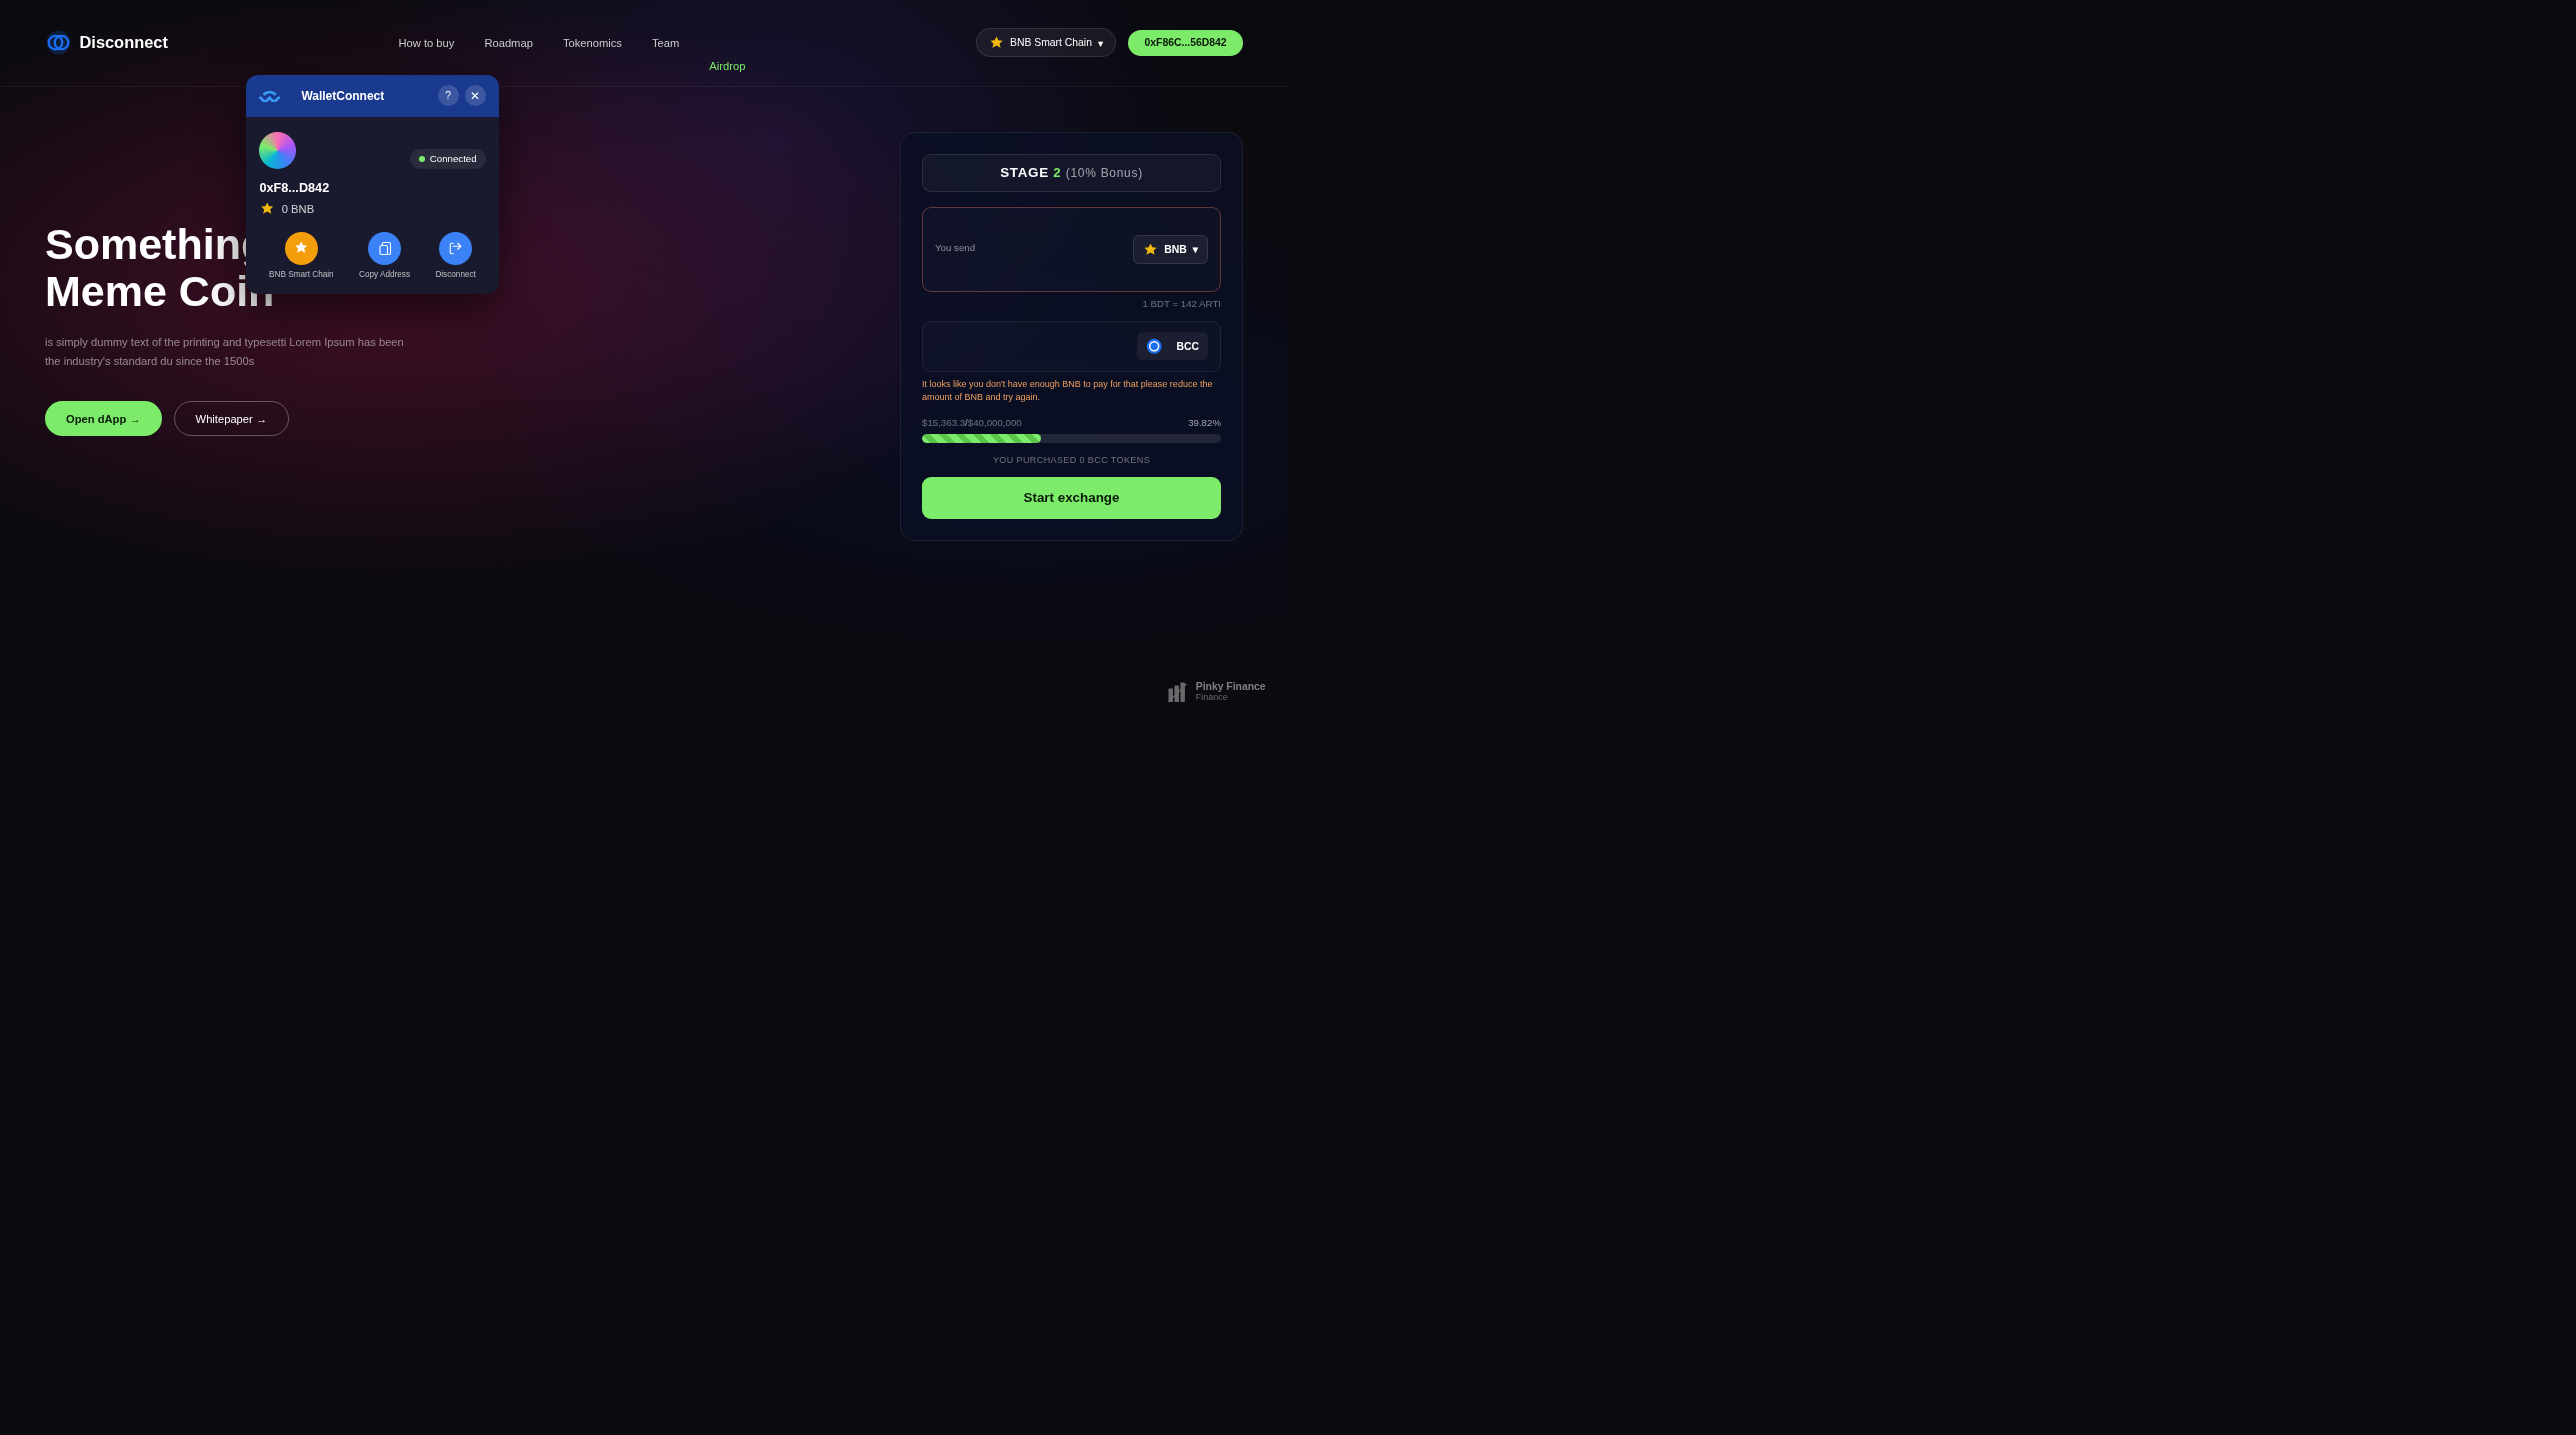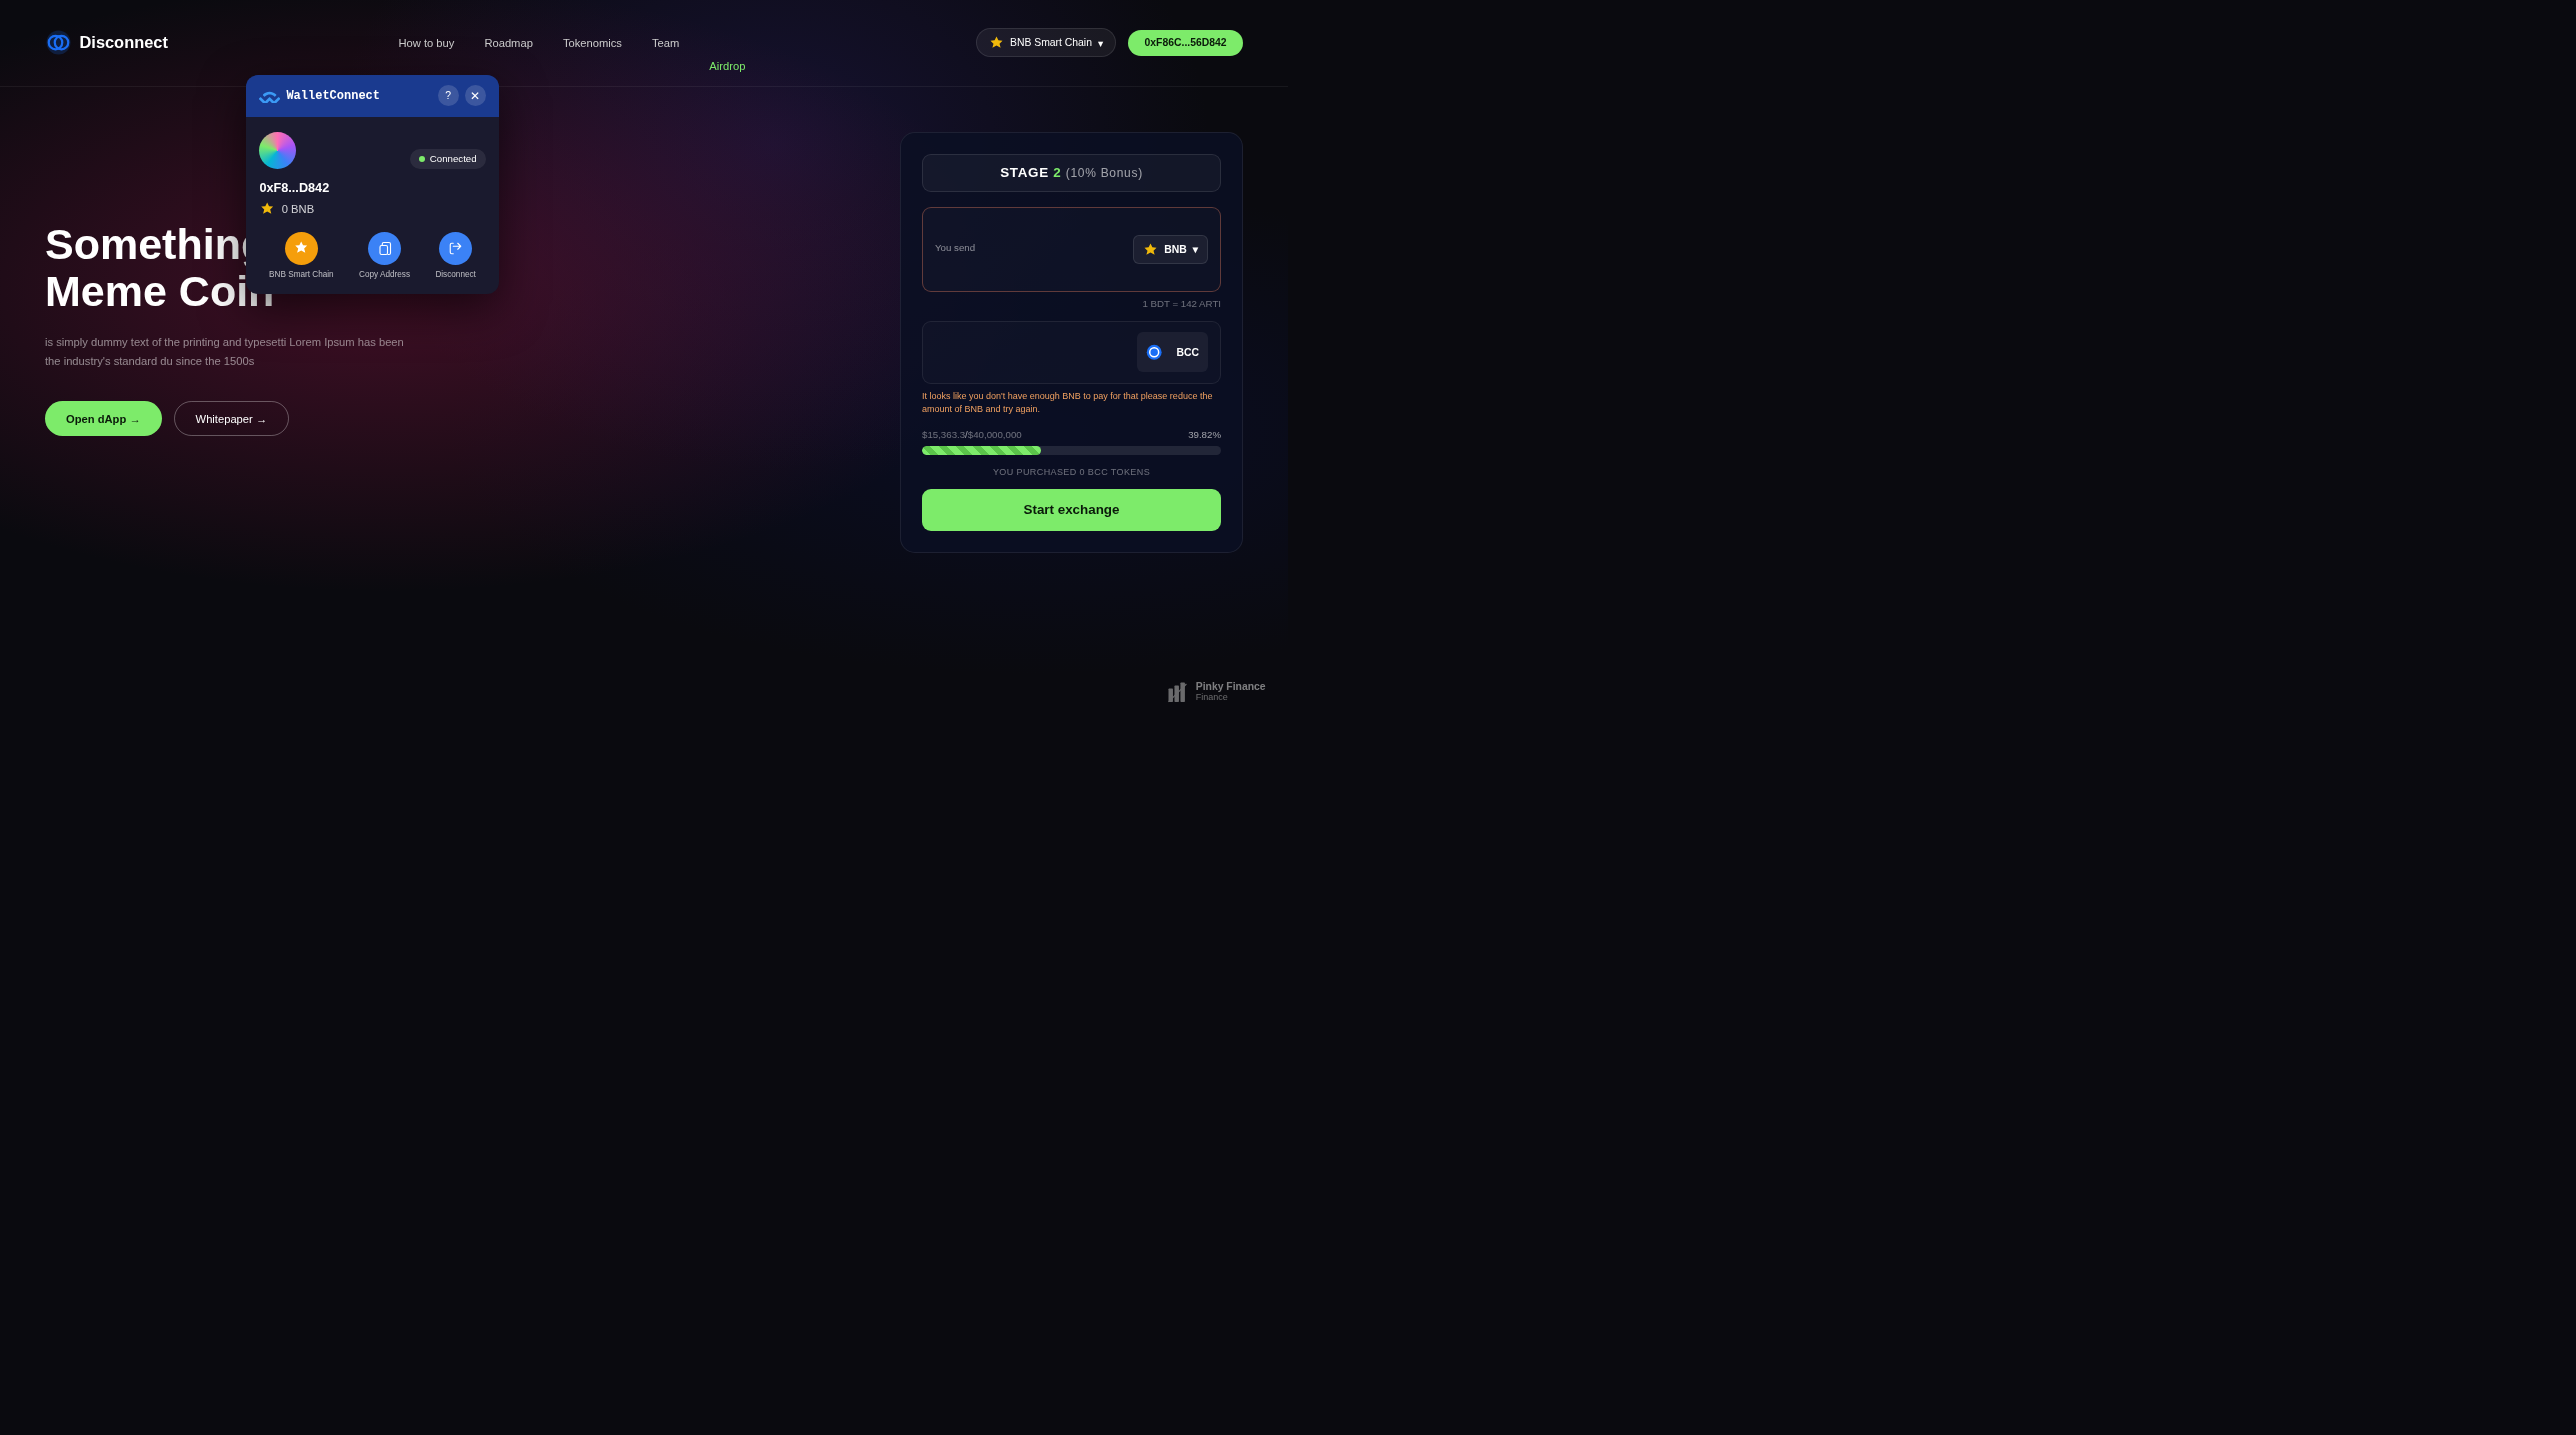--- a/index.html
+++ b/index.html
@@ -235,21 +235,21 @@
       display: flex;
       align-items: center;
       justify-content: space-between;
     }
     .bcc-selector {
       display: flex;
       align-items: center;
       gap: 14px;
       background: rgba(255,255,255,0.06);
       border-radius: 6px;
-      padding: 12px 9px;
+      padding: 6px 9px;
       color: #fff;
       font-size: 10.4px;
       font-weight: 600;
     }
 
     .warning-text {
       font-size: 9px;
       color: #f0a060;
       margin-bottom: 12px;
       line-height: 1.5;
@@ -329,23 +329,22 @@
     }
     .wc-header {
       background: #1a3a8f;
       display: flex;
       align-items: center;
       justify-content: space-between;
       padding: 10.4px 13.4px;
     }
     .wc-logo-area {
       display: flex;
-      align-items: flex-end;
-      gap: 6px;
-      font-family: Liberation Mono, monospace;
+      align-items: flex-start;
+      gap: 21px;
     }
     .wc-logo-icon {
       width: 21px;
       height: 13.4px;
     }
     .wc-title {
       font-size: 12px;
       font-weight: 600;
       color: #fff;
     }

